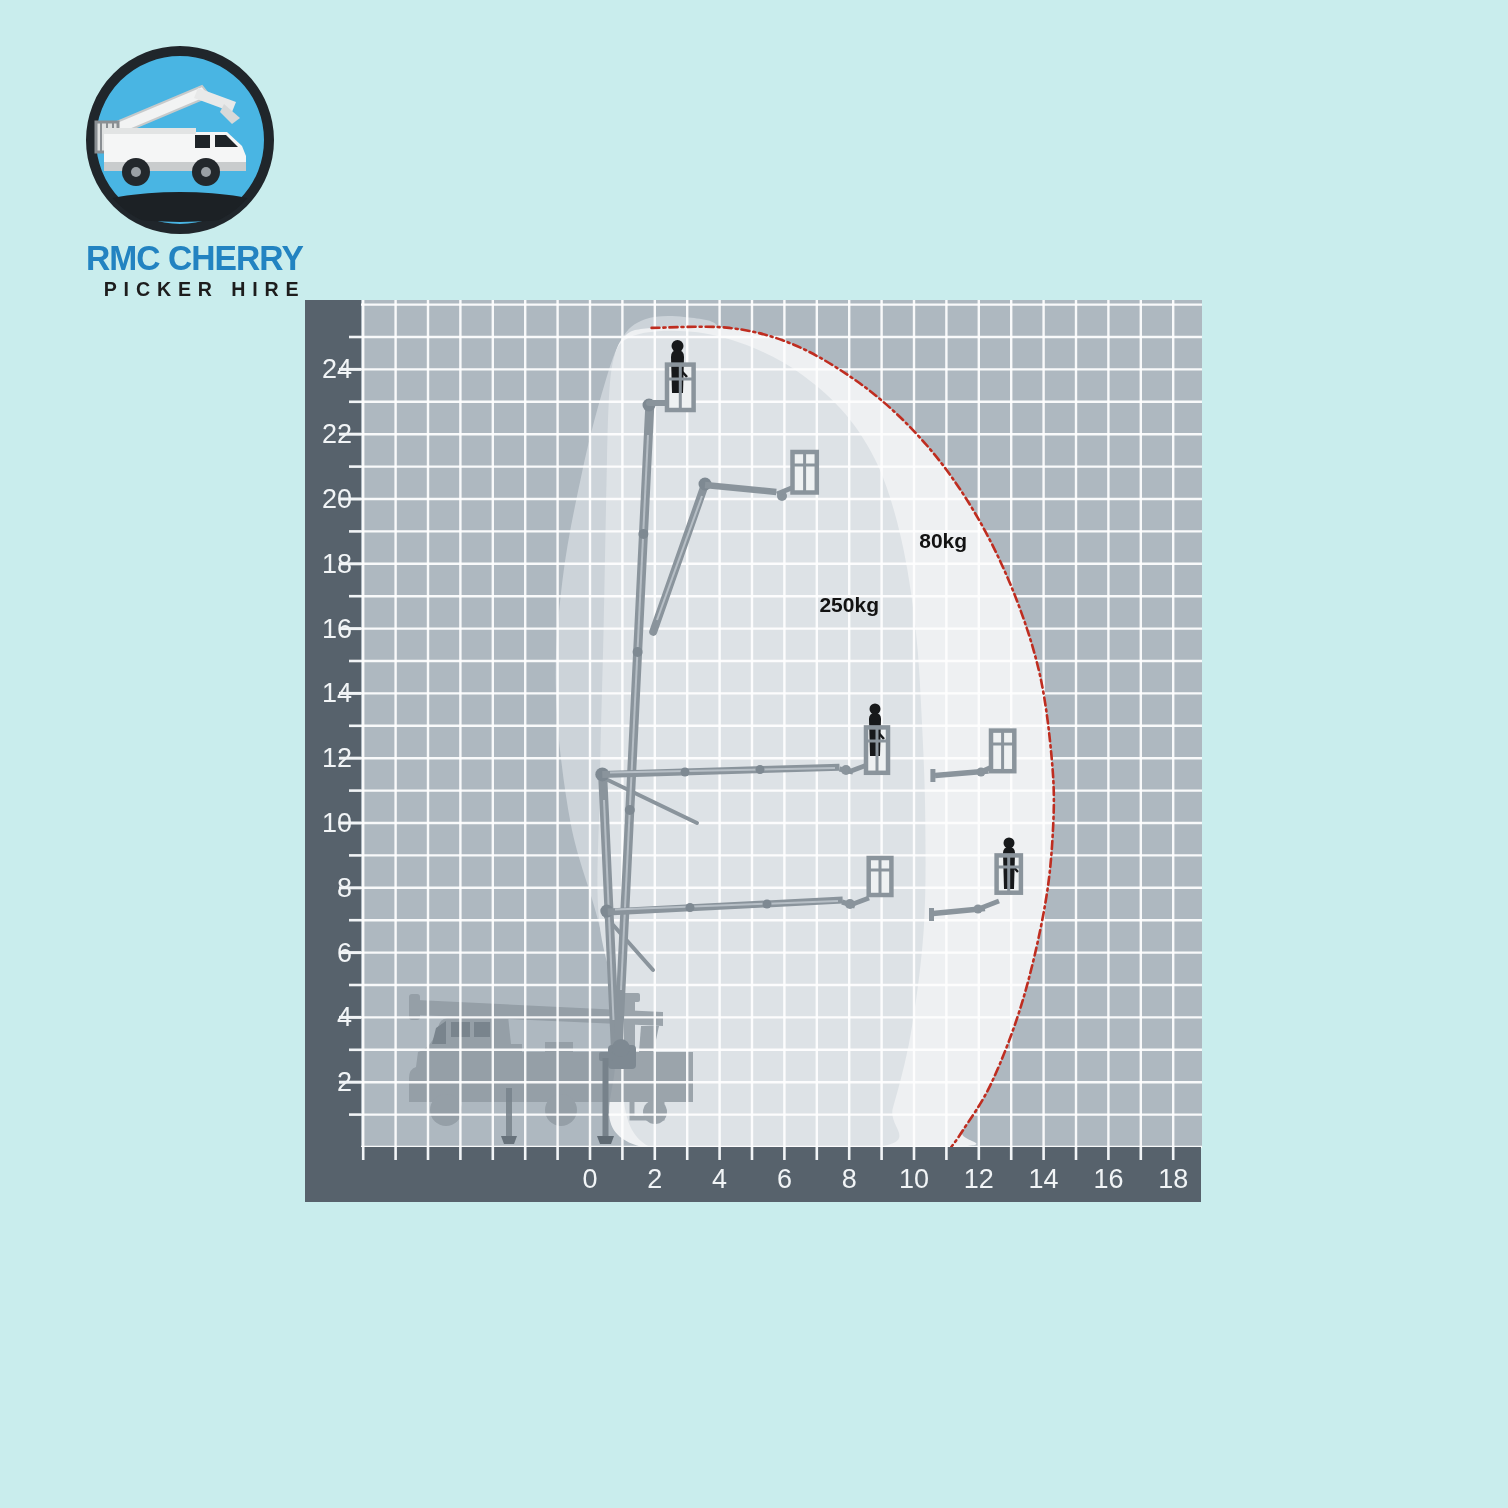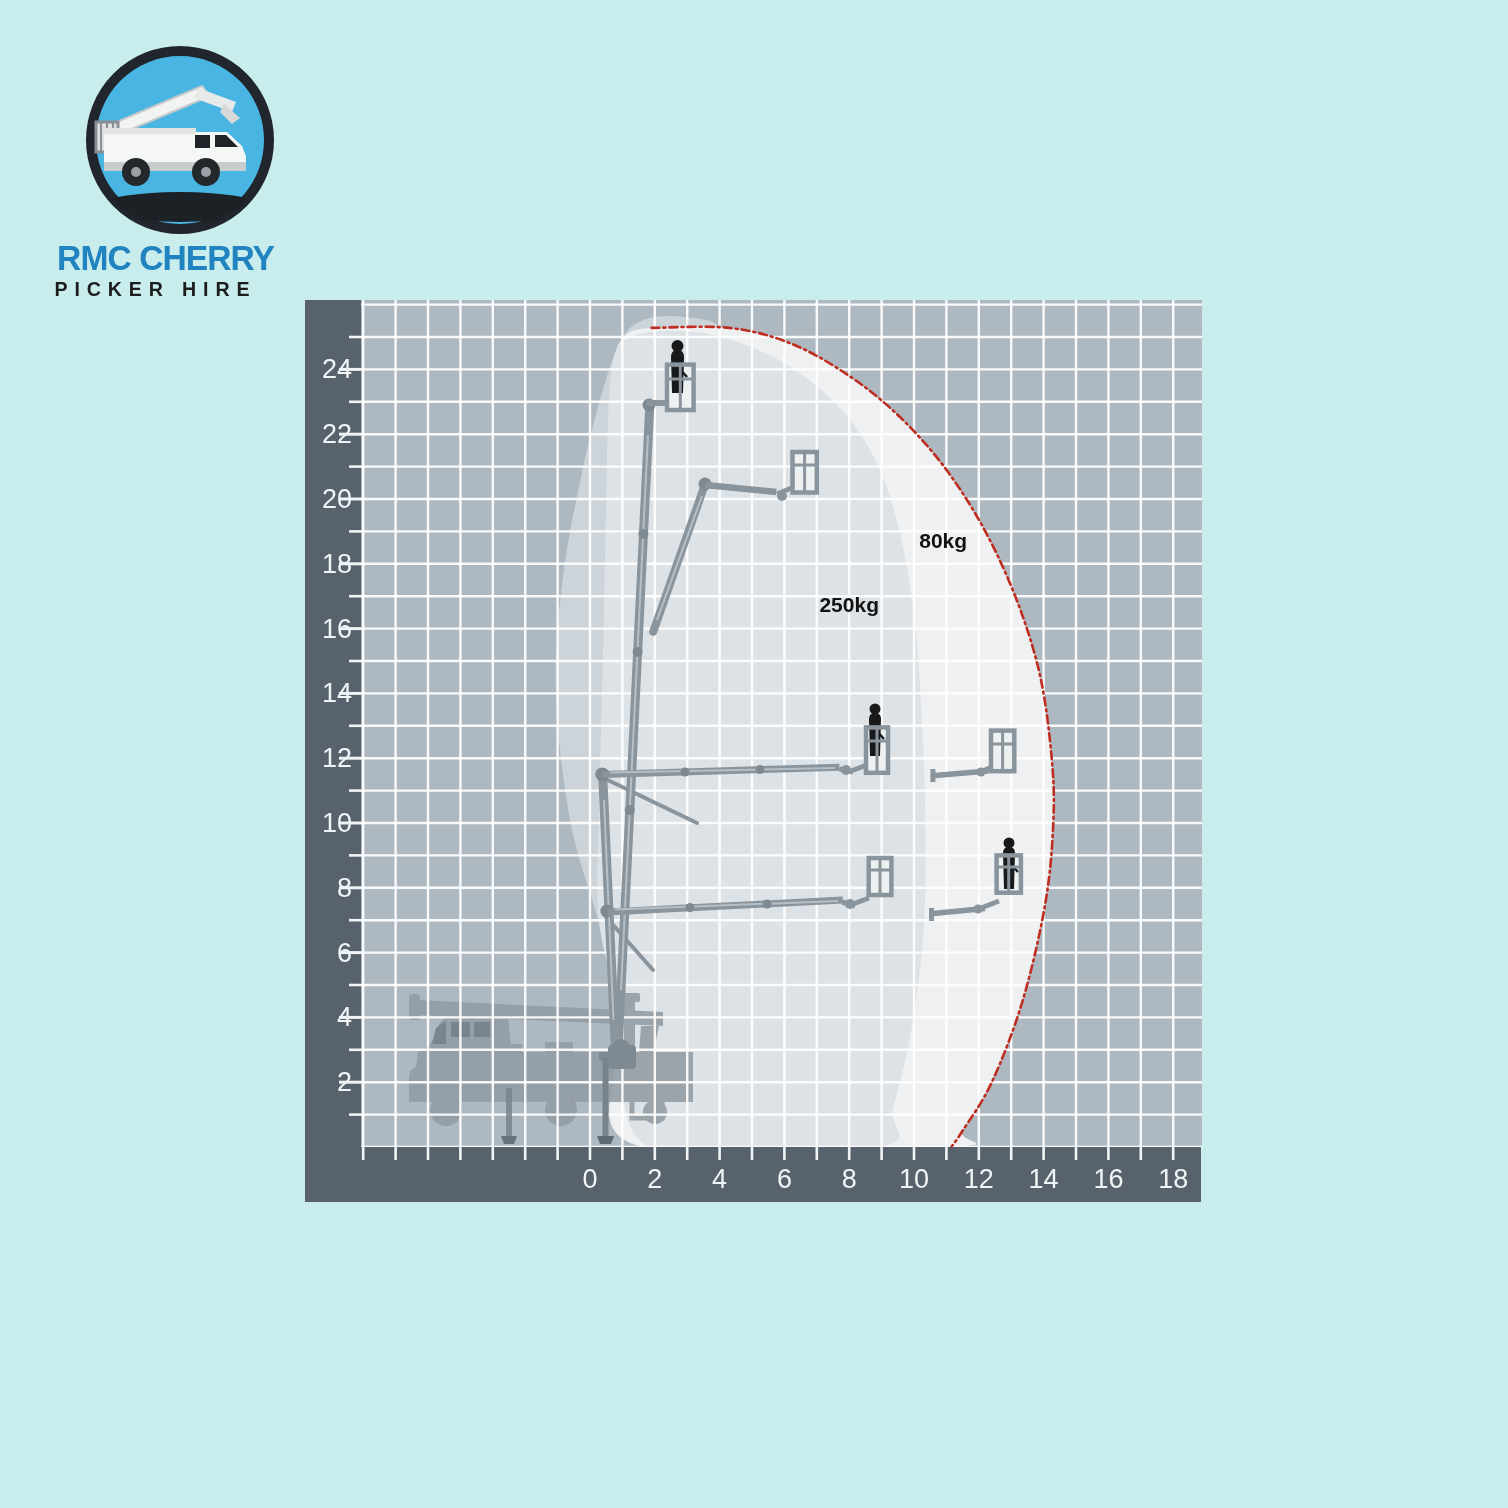--- a/index.html
+++ b/index.html
@@ -1,21 +1,21 @@
 <!DOCTYPE html>
 <html><head>
 <meta charset="utf-8">
 <style>
   html,body{margin:0;padding:0;}
   body{
     width:1508px;height:1508px;overflow:hidden;position:relative;
     font-family:"Liberation Sans","DejaVu Sans",sans-serif;
   }
   .logo{
-    position:absolute;left:52px;top:44px;width:256px;text-align:left;
+    position:absolute;left:52px;top:44px;width:256px;text-align:right;
   }
   .logo .emblem{display:block;margin:0 auto;}
   .brand-line1{
     font-weight:bold;font-size:35px;letter-spacing:-1px;line-height:1.0;
     transform:scaleX(0.96);transform-origin:center;
   }
   .brand-line2{
     font-weight:bold;font-size:20px;letter-spacing:7px;line-height:1.3;margin-top:1px;
     transform:scaleX(0.98);transform-origin:center;
   }

